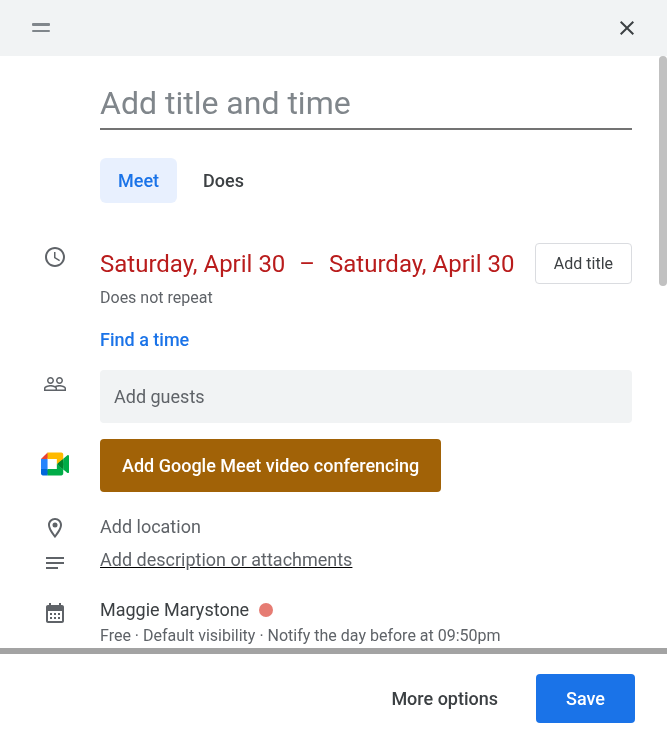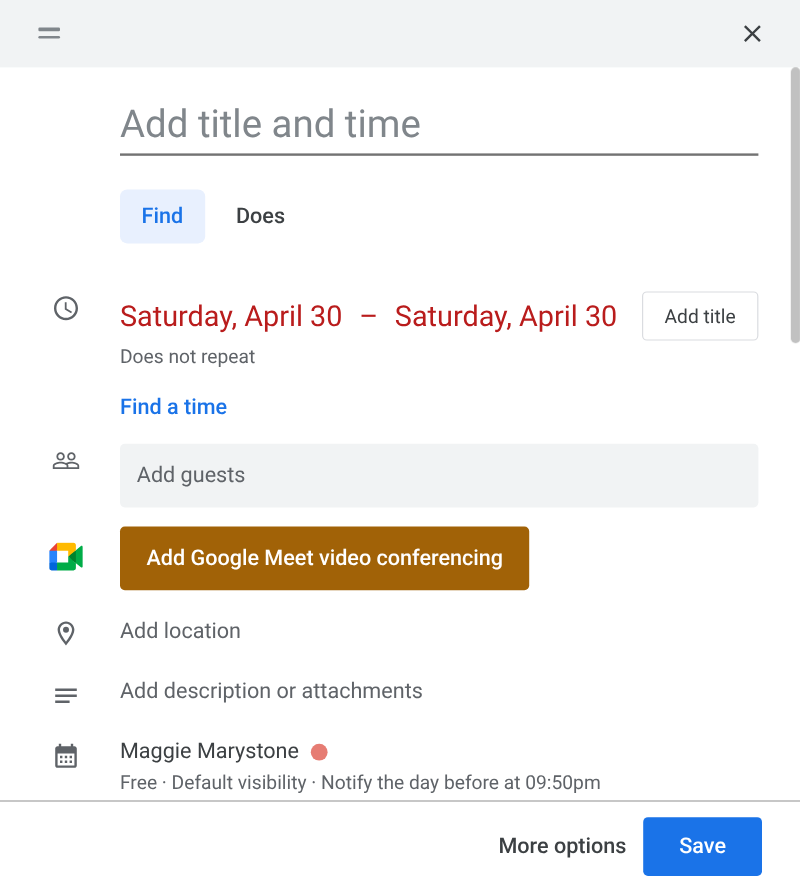--- a/index.html
+++ b/index.html
@@ -211,27 +211,28 @@
     .calendar-details {
       font-size: 16px;
       color: #5f6368;
       margin-top: 6px;
     }
     .footer {
       position: absolute;
       bottom: 0;
       left: 0;
       right: 0;
-      height: 76px;
-      border-top: 1px solid #a3a3a3;
+      height: 95px;
+      border-top: 6px solid #a3a3a3;
       background: #fff;
       display: flex;
       align-items: center;
       justify-content: flex-end;
       padding-right: 32px;
+      gap: 24px;
     }
     .more-options {
       font-size: 18px;
       color: #3c4043;
       font-weight: 500;
       cursor: pointer;
       padding: 10px 14px;
     }
     .save-btn {
       background: #1a73e8;
@@ -253,21 +254,22 @@
       background: #c1c1c1;
       border-radius: 4px;
     }
     .description-row .icon-col {
       padding-top: 4px;
     }
     .location-row {
       margin-top: 22px;
     }
     .description-row {
-      margin-top: 24px;
+      margin-top: 7px;
+      text-decoration: underline;
     }
   </style>
 </head>
 <body>
 
 <div class="header">
   <div class="drag-handle">
     <div class="drag-line"></div>
     <div class="drag-line"></div>
   </div>
@@ -278,21 +280,21 @@
   </div>
 </div>
 
 <div class="content">
 
   <div class="title-section">
     <input class="title-input" type="text" autofocus="" placeholder="Add title and time" style="">
   </div>
 
   <div class="tabs">
-    <div class="tab active">Find</div>
+    <div class="tab active">Meet</div>
     <div class="tab inactive">Does</div>
   </div>
 
   <div class="row" style="margin-top:40px;">
     <div class="icon-col">
       <svg viewBox="0 0 24 24">
           <path d="M11.99 2C6.47 2 2 6.48 2 12s4.47 10 9.99 10C17.52 22 22 17.52 22 12S17.52 2 11.99 2zM12 20c-4.42 0-8-3.58-8-8s3.58-8 8-8 8 3.58 8 8-3.58 8-8 8zm.5-13H11v6l5.25 3.15.75-1.23-4.5-2.67z"></path>
         </svg>
     </div>
     <div class="row-content">

